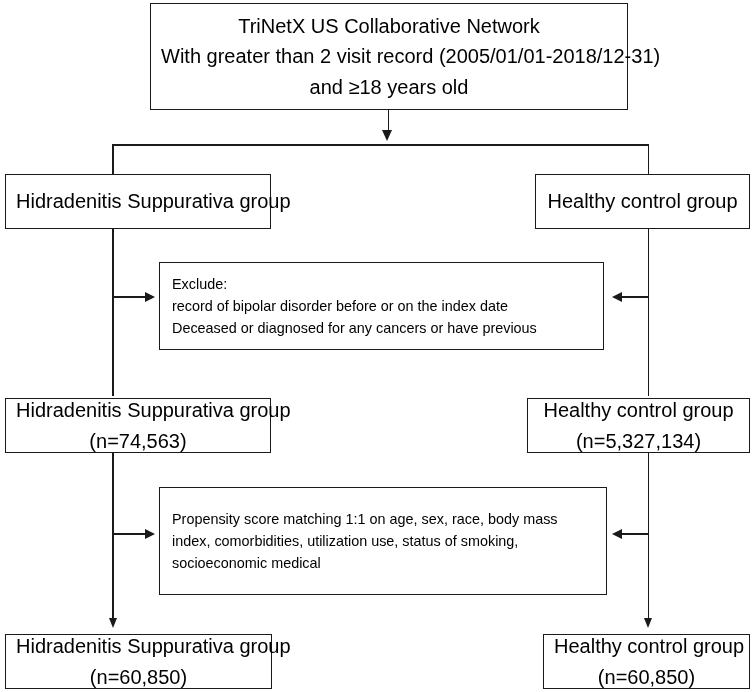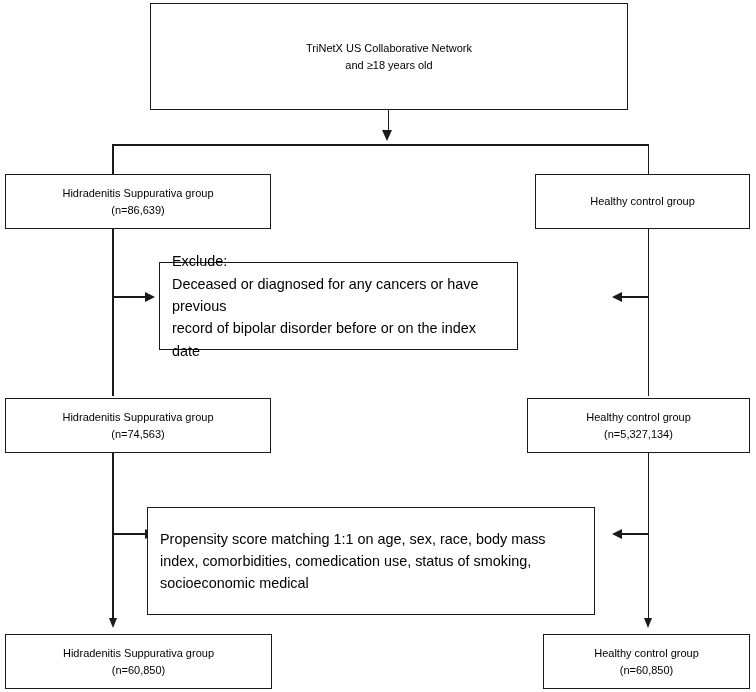--- a/index.html
+++ b/index.html
@@ -31,21 +31,21 @@
     align-items: center;
     text-align: center;
   }
   .box.lefty {
     align-items: flex-start;
     text-align: left;
   }
   .line {
     position: absolute;
     line-height: 1.52;
-    font-size: 11px;
+    font-size: 20px;
     white-space: nowrap;
   }
   .para {
     font-size: 14.4px;
     line-height: 1.55;
   }
   .box.centered .line { position: static; }
   .connector {
     position: absolute;
     background: #1a1a1a;
@@ -93,60 +93,60 @@
   .box.lefty .box-inner { padding: 0 12px; }
 </style>
 </head>
 <body>
 
 <div id="flowchart">
 
   <div class="box centered" style="left:150px; top:3px; width:478px; height:107px;">
     <div class="box-inner">
       <div class="line">TriNetX US Collaborative Network</div>
+      <div class="line">With greater than 2 visit record (2005/01/01-2018/12-31)</div>
       <div class="line">and ≥18 years old</div>
     </div>
   </div>
 
   <div class="connector v" style="left:387.5px; top:110px; height:22px;"></div>
   <div class="arrow-down" style="left:382px; top:130px;"></div>
 
   <div class="connector h" style="left:112px; top:144px; width:537px;"></div>
 
   <div class="connector v" style="left:112px; top:144px; height:31px;"></div>
 
   <div class="connector v" style="left:647.5px; top:144px; height:31px;"></div>
 
   <div class="box centered" style="left:5px; top:174px; width:266px; height:55px;">
     <div class="box-inner">
       <div class="line">Hidradenitis Suppurativa group</div>
-      <div class="line">(n=86,639)</div>
     </div>
   </div>
 
   <div class="box centered" style="left:535px; top:174px; width:215px; height:55px;">
     <div class="box-inner">
       <div class="line">Healthy control group</div>
     </div>
   </div>
 
   <div class="connector v" style="left:112px; top:229px; height:167px;"></div>
   <div class="connector v" style="left:647.5px; top:229px; height:167px;"></div>
 
   <div class="connector h" style="left:113px; top:296px; width:33px;"></div>
   <div class="arrow-right" style="left:145px; top:292px;"></div>
 
   <div class="connector h" style="left:622px; top:296px; width:26px;"></div>
   <div class="arrow-left" style="left:612px; top:292px;"></div>
 
-  <div class="box lefty" style="left:159px; top:262px; width:359px; height:88px;">
+  <div class="box lefty" style="left:159px; top:262px; width:445px; height:88px;">
     <div class="box-inner">
       <div class="para">Exclude:</div>
+      <div class="para">record of bipolar disorder before or on the index date</div>
       <div class="para">Deceased or diagnosed for any cancers or have previous</div>
-      <div class="para">record of bipolar disorder before or on the index date</div>
     </div>
   </div>
 
   <div class="box centered" style="left:5px; top:398px; width:266px; height:55px;">
     <div class="box-inner">
       <div class="line">Hidradenitis Suppurativa group</div>
       <div class="line">(n=74,563)</div>
     </div>
   </div>
 
@@ -162,24 +162,24 @@
 
   <div class="connector v" style="left:647.5px; top:453px; height:168px;"></div>
   <div class="arrow-down-thin" style="left:644px; top:618px;"></div>
 
   <div class="connector h" style="left:113px; top:533px; width:33px;"></div>
   <div class="arrow-right" style="left:145px; top:529px;"></div>
 
   <div class="connector h" style="left:622px; top:533px; width:26px;"></div>
   <div class="arrow-left" style="left:612px; top:529px;"></div>
 
-  <div class="box lefty" style="left:147px; top:487px; width:448px; height:108px;margin-top:20px;">
+  <div class="box lefty" style="left:159px; top:487px; width:448px; height:108px;">
     <div class="box-inner">
       <div class="para">Propensity score matching 1:1 on age, sex, race, body mass</div>
-      <div class="para">index, comorbidities, comedication use, status of smoking,</div>
+      <div class="para">index, comorbidities, utilization use, status of smoking,</div>
       <div class="para">socioeconomic medical</div>
     </div>
   </div>
 
   <div class="box centered" style="left:5px; top:634px; width:267px; height:55px;">
     <div class="box-inner">
       <div class="line">Hidradenitis Suppurativa group</div>
       <div class="line">(n=60,850)</div>
     </div>
   </div>

